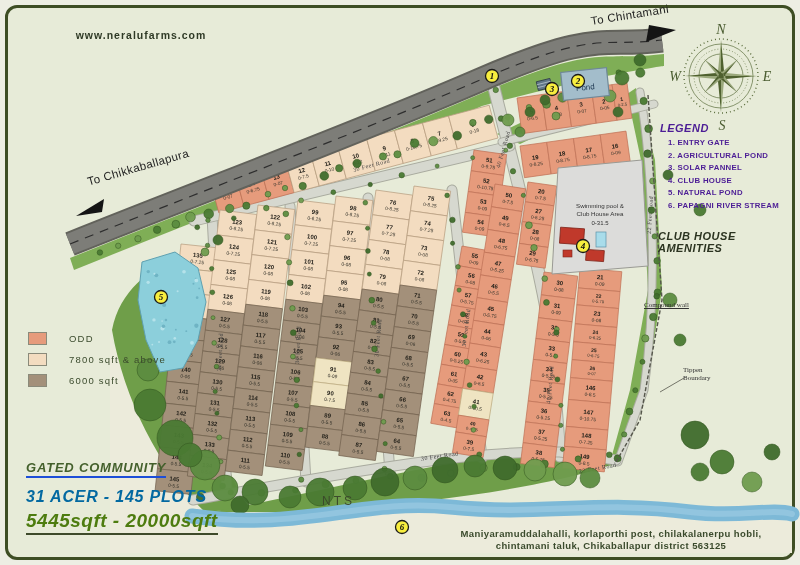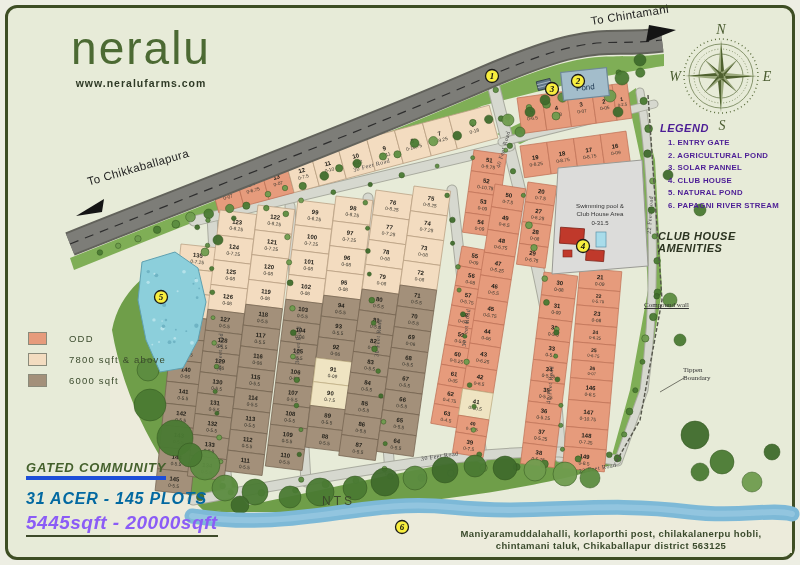--- a/index.html
+++ b/index.html
@@ -17,23 +17,23 @@
   .legend{left:660px;top:122px;width:136px;color:#4c1d95;}
   .legend .hdr,.amen .hdr{font-style:italic;font-weight:bold;font-size:11px;letter-spacing:.5px;margin-bottom:3px;}
   .legend .item{font-size:7.8px;font-weight:bold;letter-spacing:.3px;line-height:12.6px;padding-left:8px;white-space:nowrap;}
   .amen{left:658px;top:230px;width:140px;color:#2b3320;}
   .amen .item{font-size:7.6px;font-weight:bold;letter-spacing:.3px;line-height:9.6px;padding-left:12px;white-space:nowrap;}
   .key{left:28px;top:332px;}
   .keyrow{display:flex;align-items:center;margin-bottom:8px;}
   .sw{width:17px;height:11px;border:1px solid #8a8a7a;margin-right:22px;}
   .keylbl{font-size:9.5px;letter-spacing:1.2px;color:#3a4a2c;}
   .summary{left:26px;top:458px;color:#44602c;}
-  .summary .gc{font-style:italic;font-weight:bold;font-size:13px;letter-spacing:.8px;border-bottom:4px solid #1d4ed8;display:inline-block;padding-bottom:1px;}
+  .summary .gc{font-style:italic;font-weight:bold;font-size:13px;letter-spacing:.8px;border-bottom:2px solid #1d4ed8;display:inline-block;padding-bottom:1px;}
   .summary .acer{font-style:italic;font-weight:bold;font-size:16px;letter-spacing:.8px;margin-top:10px;color:#0369a1;}
-  .summary .range{font-style:italic;font-weight:bold;font-size:19px;letter-spacing:.5px;margin-top:4px;border-bottom:2.5px solid #3e4a2a;display:inline-block;padding-bottom:1px;color:#8b5cf6;}
+  .summary .range{font-style:italic;font-weight:bold;font-size:19px;letter-spacing:.5px;margin-top:4px;border-bottom:2.5px solid #3e4a2a;display:inline-block;padding-bottom:1px;color:#4d7c0f;}
   .address{left:430px;top:528px;width:362px;text-align:center;font-size:9.5px;font-weight:bold;color:#3a4a2c;letter-spacing:.4px;line-height:11.5px;}
   .nts{left:322px;top:494px;font-size:12px;letter-spacing:3px;color:#3c4a2c;}
   .tiny-serif{font-family:"Liberation Serif",serif;font-size:7px;color:#333;line-height:8px;}
   .compound{left:644px;top:301px;}
   .tippen{left:683px;top:366px;}
 </style>
 </head>
 <body>
 
 <div class="stage">
@@ -871,21 +871,20 @@
         </g>
       <circle r="2.6" fill="#4f612f"></circle>
       <text id="cmp-n" x="0" y="-42" text-anchor="middle" font-family="Liberation Serif,serif" font-style="italic" font-size="14" fill="#4a5c30">N</text>
       <text id="cmp-e" x="46" y="5" text-anchor="middle" font-family="Liberation Serif,serif" font-style="italic" font-size="14" fill="#4a5c30">E</text>
       <text id="cmp-s" x="1" y="54" text-anchor="middle" font-family="Liberation Serif,serif" font-style="italic" font-size="14" fill="#4a5c30">S</text>
       <text id="cmp-w" x="-46" y="5" text-anchor="middle" font-family="Liberation Serif,serif" font-style="italic" font-size="14" fill="#4a5c30">W</text>
     </g>
   </svg>
 
   <div class="ov logo">
-    <div class="name">neralu</div>
     <div class="site">www.neralufarms.com</div>
   </div>
 
   <div class="ov dirlabel chint">To Chintamani</div>
   <div class="ov dirlabel chik">To Chikkaballapura</div>
 
   <div class="ov legend">
     <div class="hdr">LEGEND</div>
     <div id="legend-items">
         <div class="item">1. ENTRY GATE</div>

